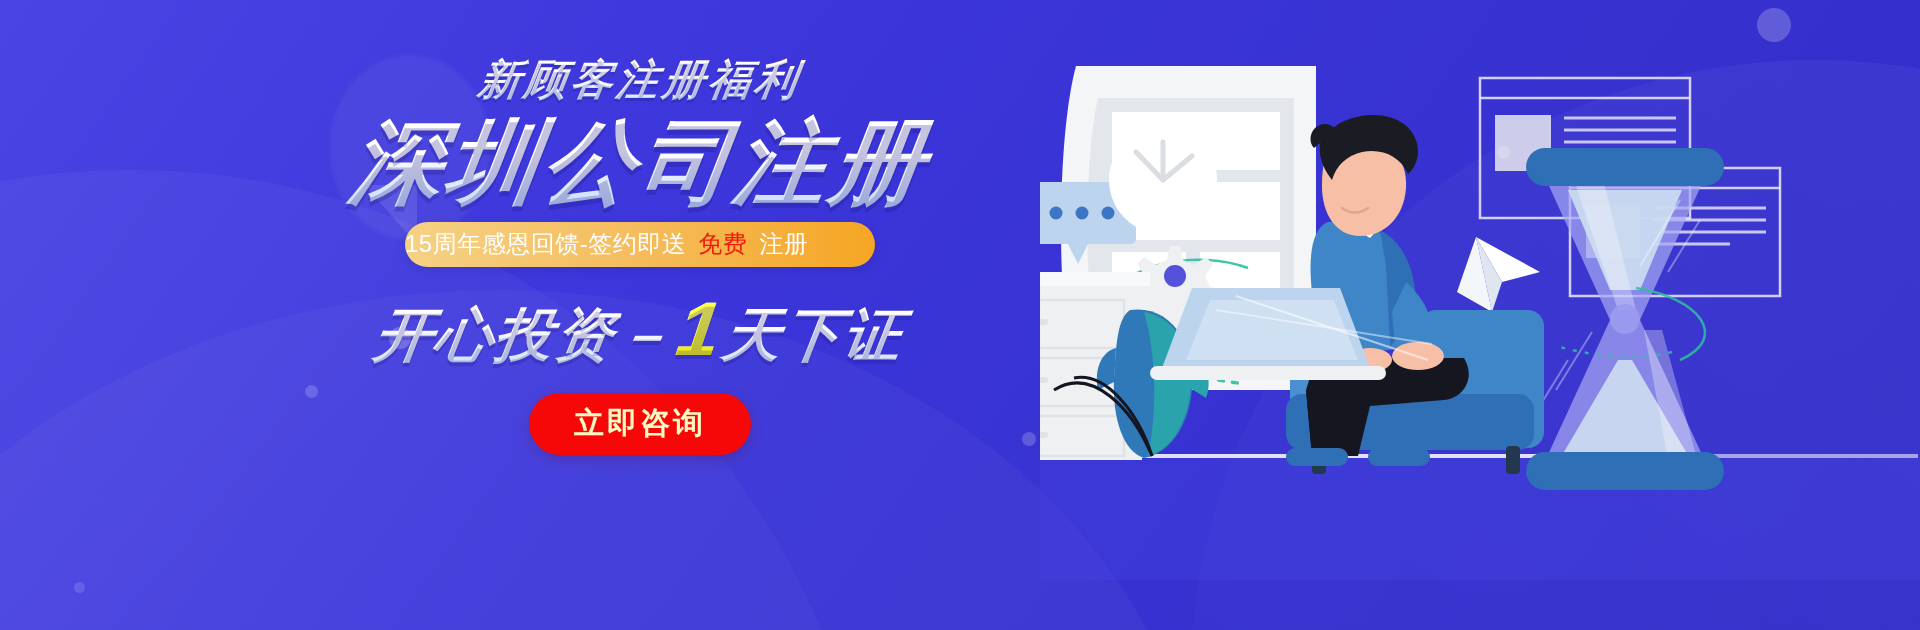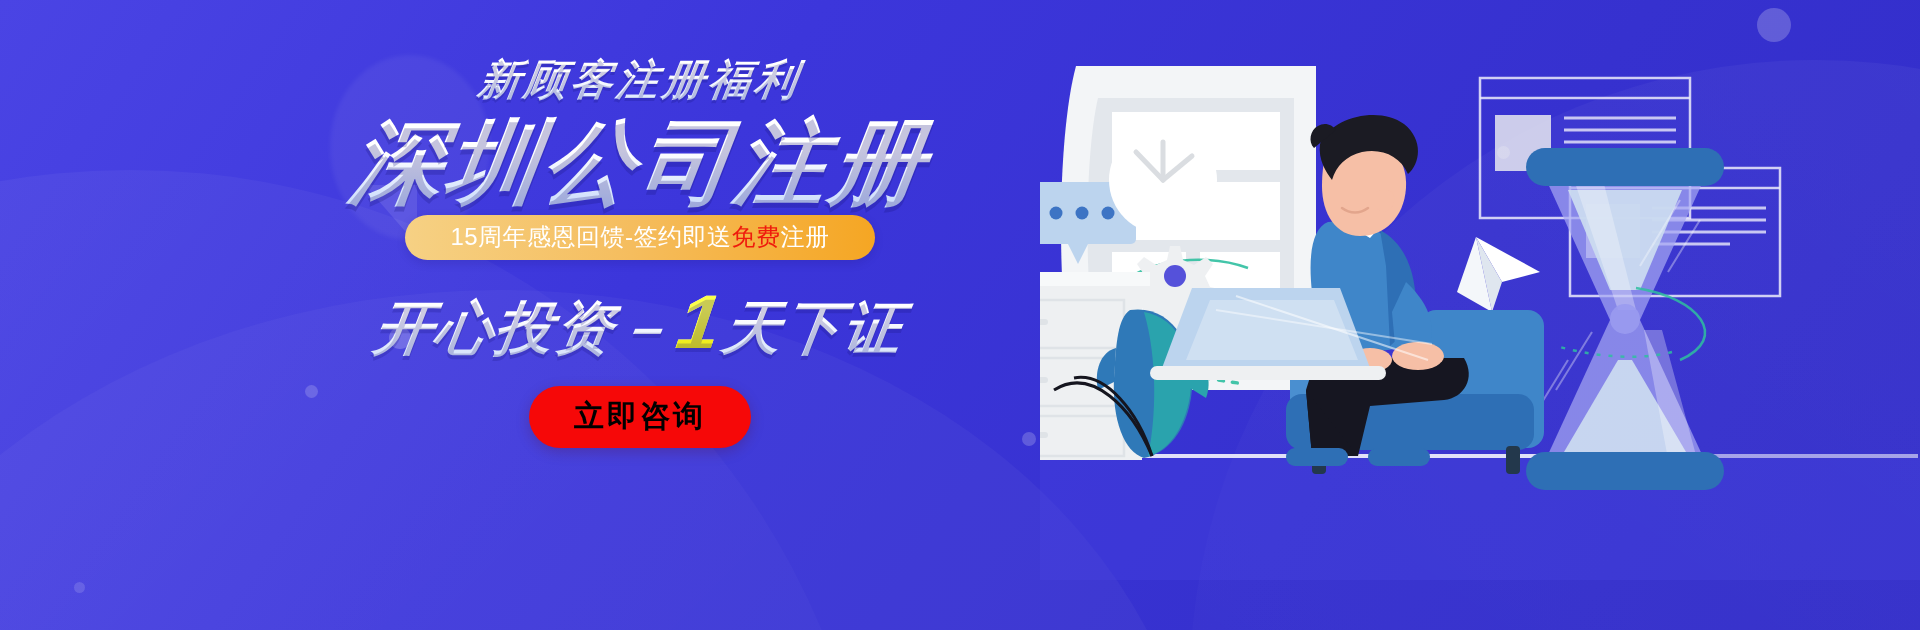--- a/index.html
+++ b/index.html
@@ -57,23 +57,23 @@
     margin-top:6px;text-align:center;
     font-size:92px;font-weight:800;letter-spacing:4px;line-height:1.06;
     font-style:italic;
     background:linear-gradient(180deg,#ffffff 38%,#c5d8fb 100%);
     -webkit-background-clip:text;background-clip:text;color:transparent;
     text-shadow:0 5px 0 rgba(22,20,125,.25);
     transform:skewX(-8deg);
   }
 
   .pill{
-    margin:3px auto 0;width:470px;height:45px;border-radius:23px;
+    margin:10px auto 0;width:470px;height:45px;border-radius:23px;
     background:linear-gradient(90deg,#f6d184 0%,#f5bd5e 48%,#f5a623 100%);
-    display:flex;align-items:center;justify-content:center;gap:0;
+    display:flex;align-items:center;gap:12px;
     font-size:24px;font-weight:500;color:#ffffff;letter-spacing:.5px;
     box-shadow:0 3px 10px rgba(20,15,90,.15);
   }
   .pill .hot{color:#ef1b0d;font-weight:400;}
 
   .tagline{
     margin-top:18px;text-align:center;
     font-size:58px;font-weight:800;letter-spacing:2px;font-style:italic;
     background:linear-gradient(180deg,#ffffff 42%,#c9daf9 100%);
     -webkit-background-clip:text;background-clip:text;color:transparent;
@@ -85,21 +85,21 @@
     font-size:76px;font-weight:800;
     background:linear-gradient(180deg,#fbff4a 35%,#e8e200 100%);
     -webkit-background-clip:text;background-clip:text;color:transparent;
     margin:0 2px;
   }
 
   .cta{
     margin:18px auto 0;width:222px;height:62px;border-radius:31px;
     background:#f60808;border:none;cursor:pointer;
     display:flex;align-items:center;justify-content:center;
-    font-size:30px;font-weight:700;color:#000000;letter-spacing:3px;
+    font-size:30px;font-weight:700;color:#fef9c3;letter-spacing:3px;
     font-family:inherit;
     box-shadow:0 4px 14px rgba(90,0,0,.22);
   }
 
   
   .illus{position:absolute;left:1040px;top:60px;width:880px;height:520px;}
   .illus svg{display:block;}
 </style>
 </head>
 <body>

